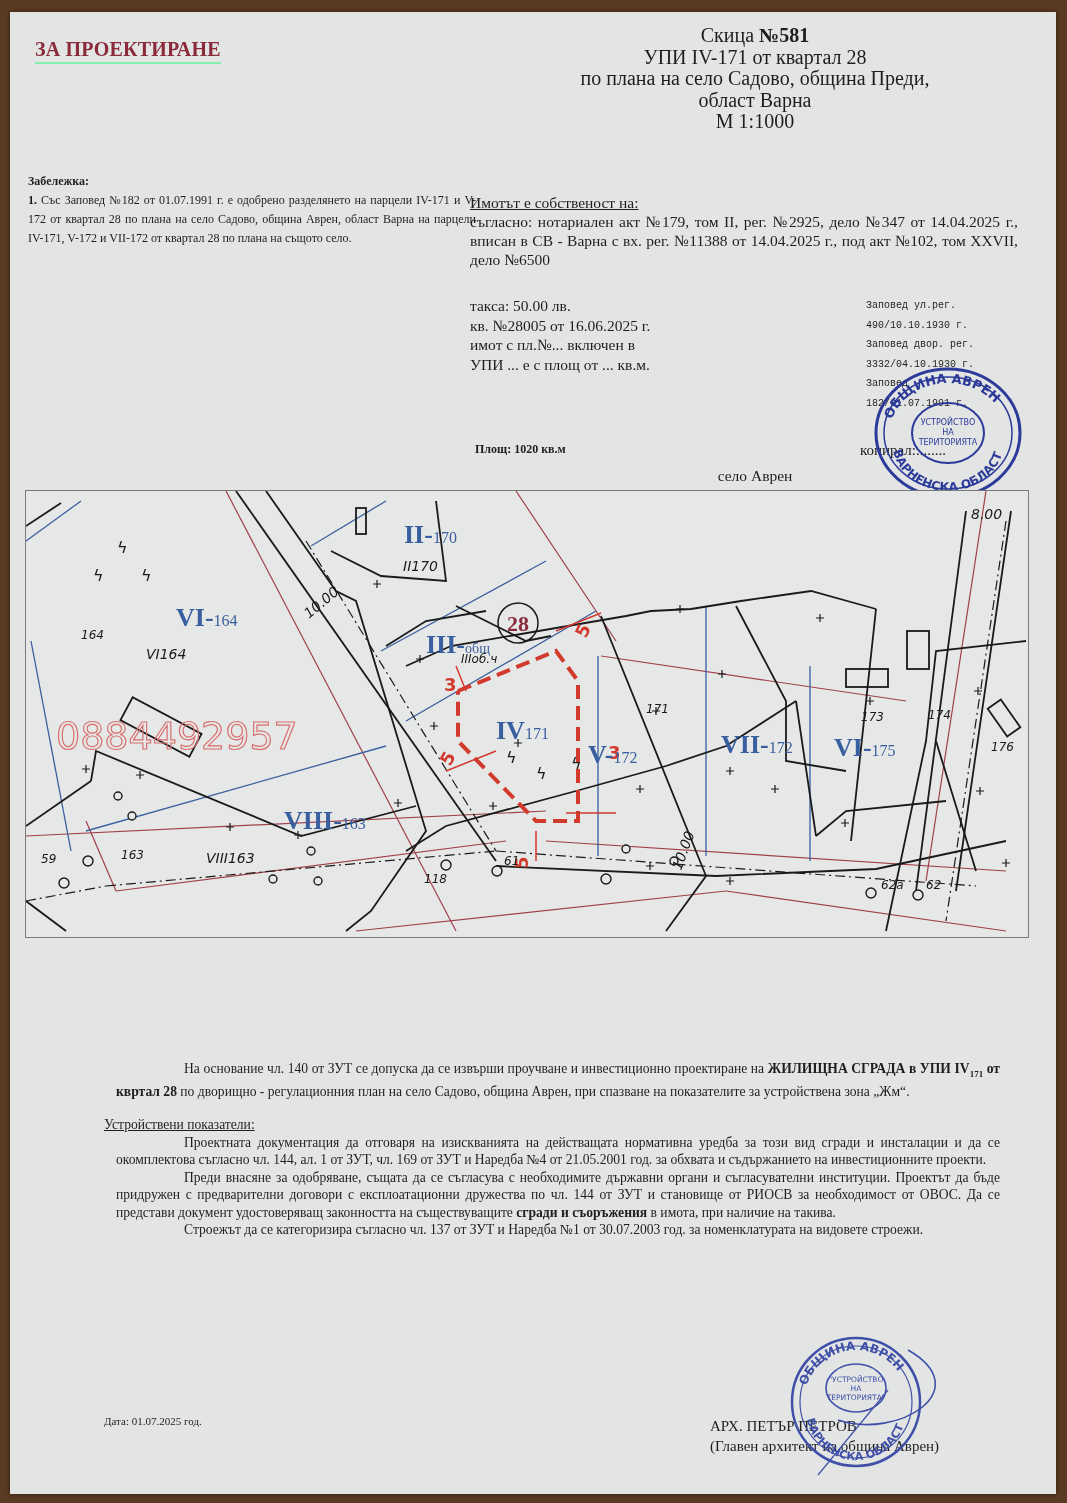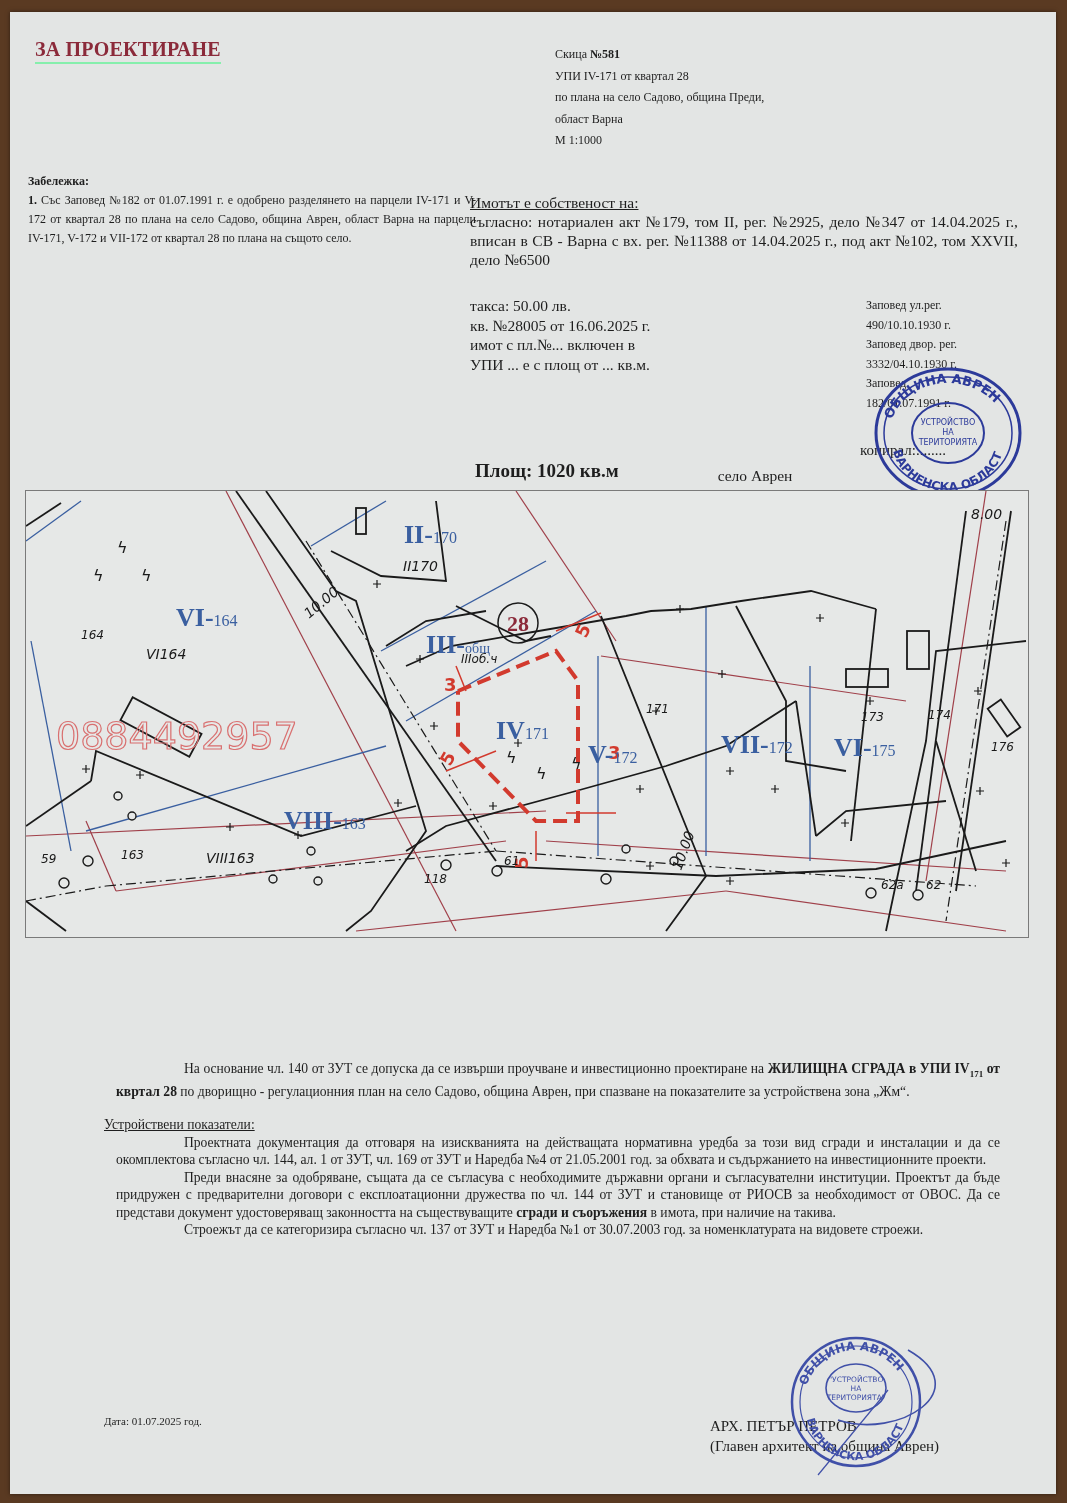--- a/index.html
+++ b/index.html
@@ -1,28 +1,28 @@
 <!DOCTYPE html>
 <html><head>
 <meta charset="utf-8">
 <style>
   html,body{margin:0;padding:0;}
   body{width:1067px;height:1503px;background:#5a3a22;position:relative;overflow:hidden;font-family:"Liberation Serif","DejaVu Serif",serif;color:#1e1e1e;}
   .paper{position:absolute;left:10px;top:12px;width:1046px;height:1482px;background:#e3e5e4;box-shadow:0 0 4px rgba(0,0,0,.5);}
   .abs{position:absolute;}
   .stamp-title{left:35px;top:38px;font-size:20px;font-weight:bold;color:#8b2a3a;border-bottom:2px solid #86efac;padding-bottom:1px;letter-spacing:.2px;}
-  .head{left:555px;top:44px;width:400px;text-align:left;font-size:12px;line-height:21.5px;}
+  .head{left:555px;top:25px;width:400px;text-align:center;font-size:20px;line-height:21.5px;}
   .head b{font-weight:bold;}
   .note{left:28px;top:172px;width:448px;font-size:12px;line-height:19px;text-align:justify;}
   .note .lbl{font-weight:bold;}
   .owner{left:470px;top:193px;width:548px;font-size:15.5px;line-height:19px;text-align:justify;}
   .owner .u{text-decoration:underline;}
   .fee{left:470px;top:296px;font-size:15.5px;line-height:19.5px;}
-  .orders{left:866px;top:296px;font-size:12px;line-height:19.5px;}
-  .area{left:475px;top:460px;font-size:19px;font-weight:bold;}
+  .orders{left:866px;top:296px;font-size:10px;line-height:19.5px;font-family:Liberation Mono, monospace;}
+  .area{left:475px;top:442px;font-size:12px;font-weight:bold;}
   .kop{left:860px;top:442px;font-size:15px;}
   .place{left:600px;top:466px;width:310px;text-align:center;font-size:15.5px;line-height:19.5px;}
   .map{left:25px;top:490px;width:1002px;height:446px;border:1.5px solid #7a7a7a;background:#e6e8e7;}
   .body-text{left:104px;top:1060px;width:896px;font-size:13.6px;line-height:17.6px;text-align:justify;font-family:"Liberation Serif",serif;}
   .body-text p{margin:0;}
   .body-text .ind{text-indent:68px;margin-left:12px;}
   .body-text .u{text-decoration:underline;}
   .body-text .sp{height:15px;}
   .date{left:104px;top:1415px;font-size:11px;}
   .sign{left:710px;top:1416px;font-size:15px;line-height:20px;text-align:left;width:270px;}

